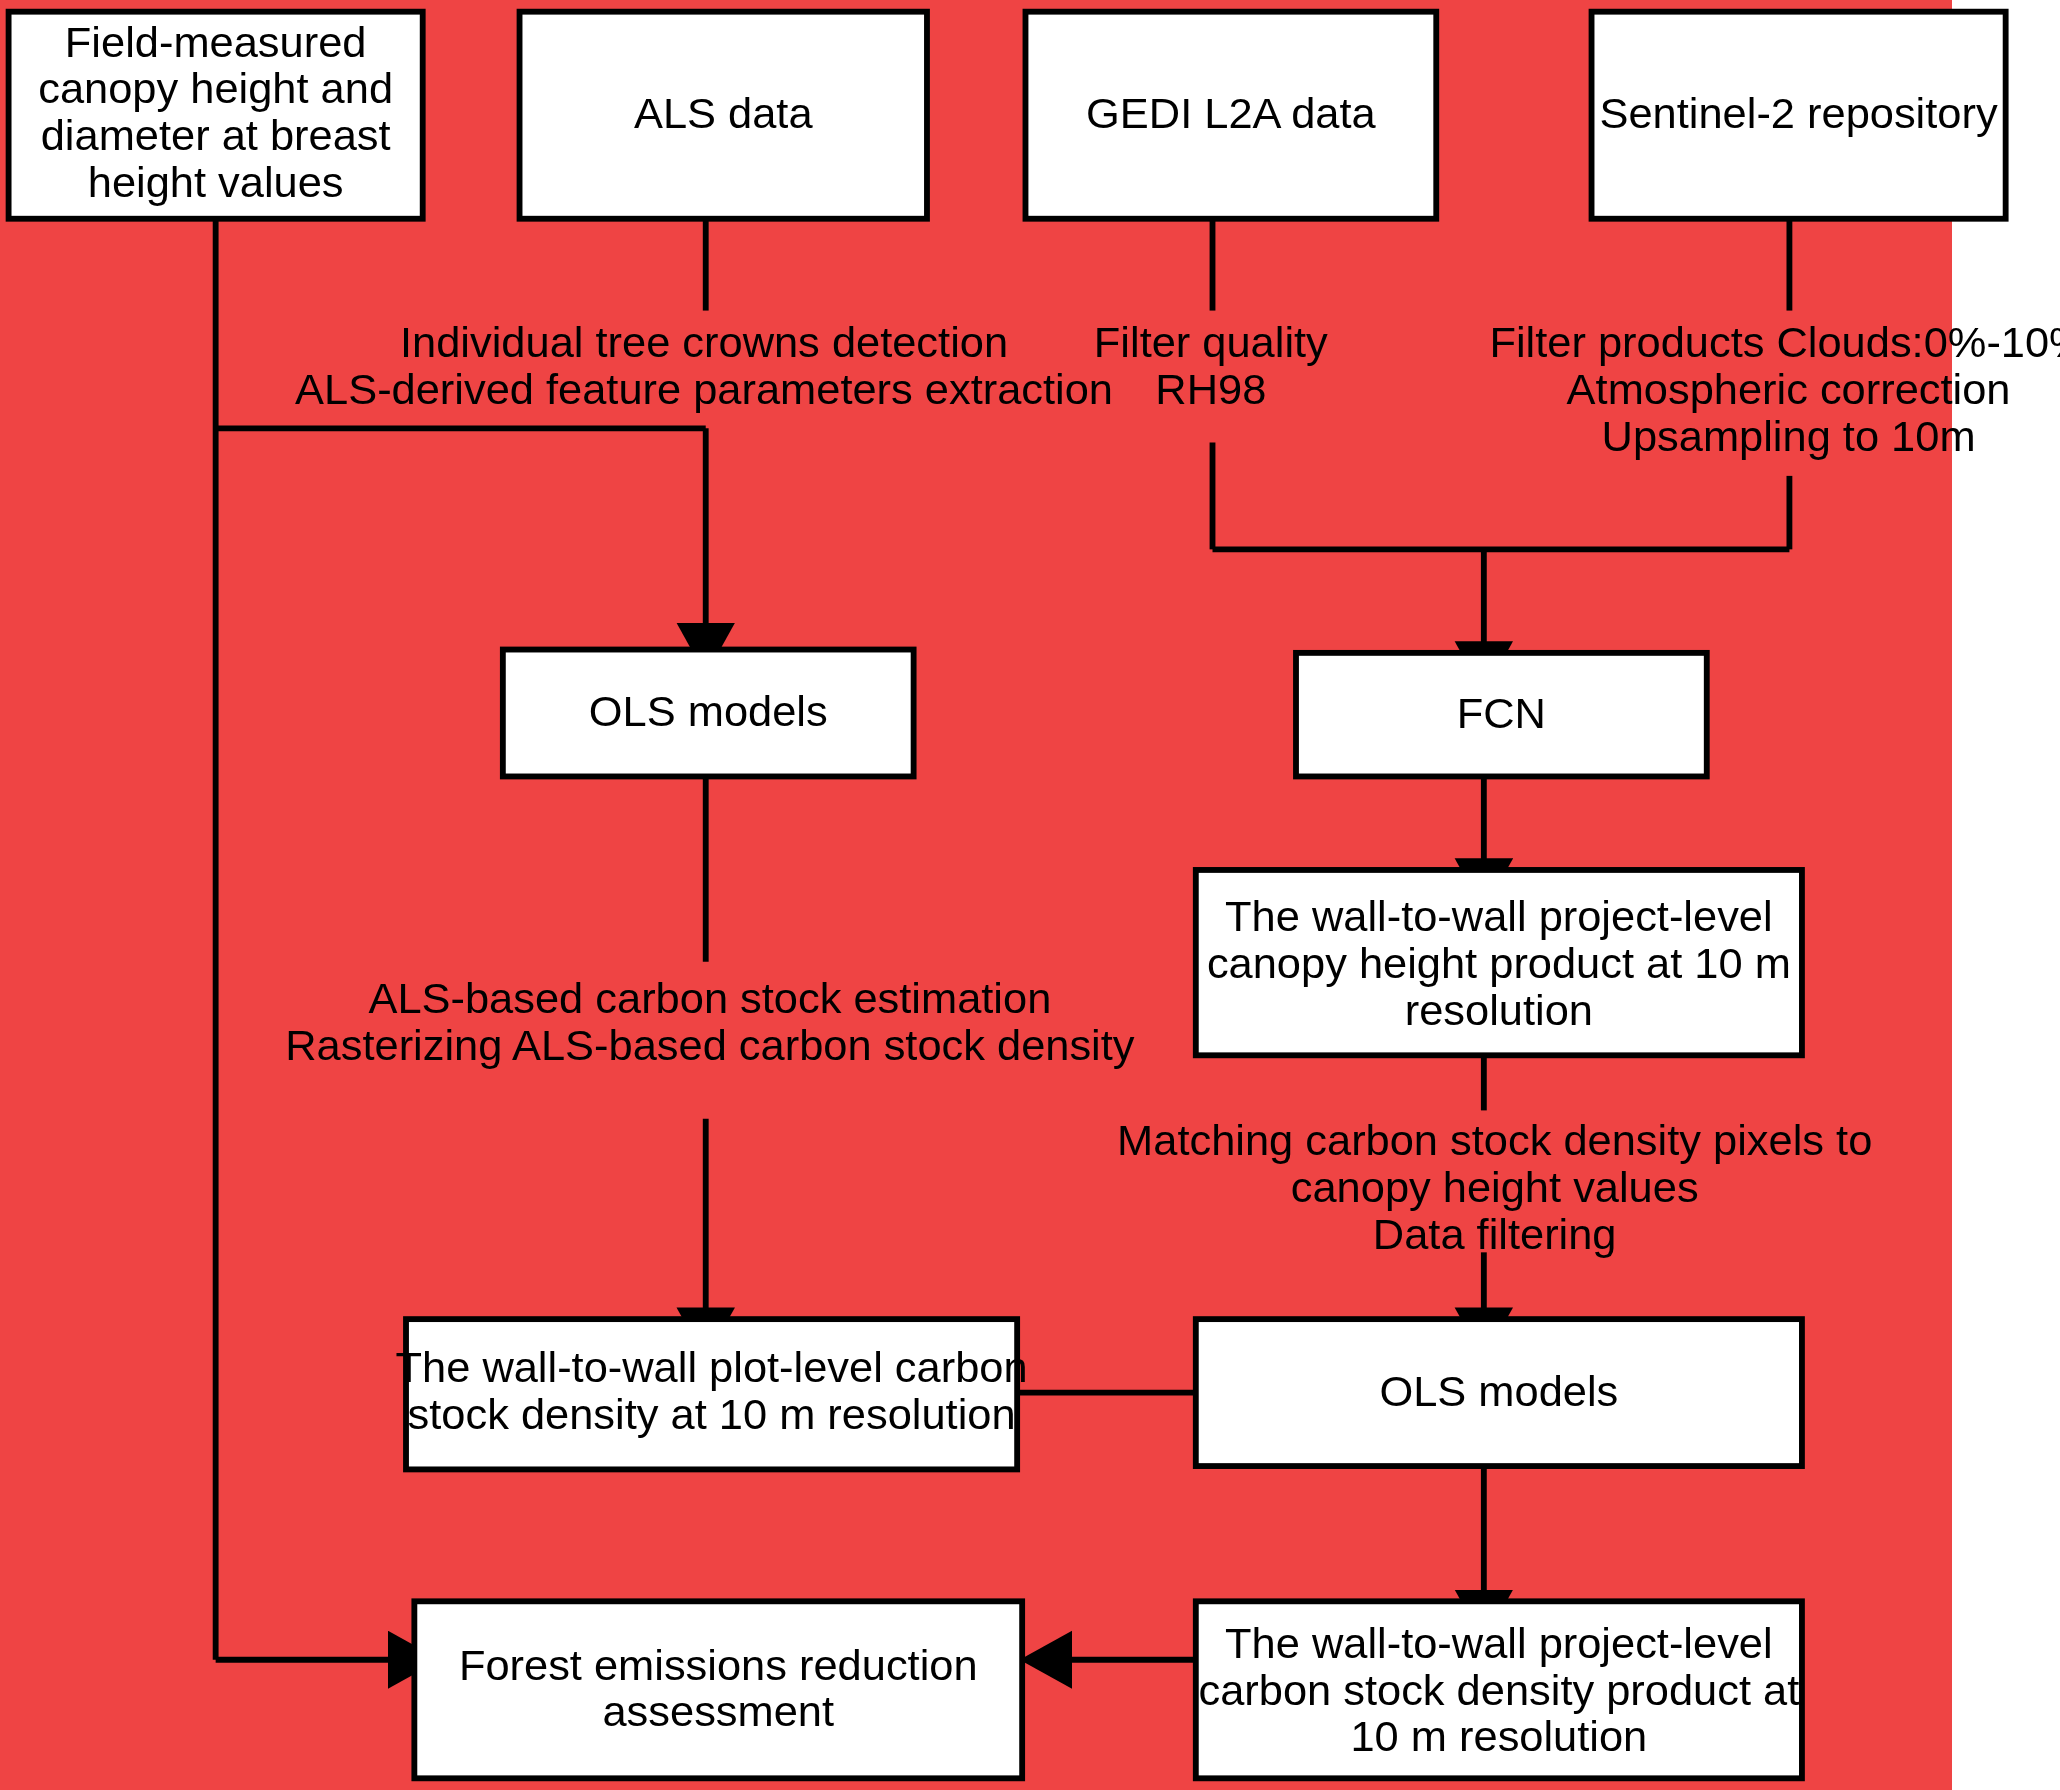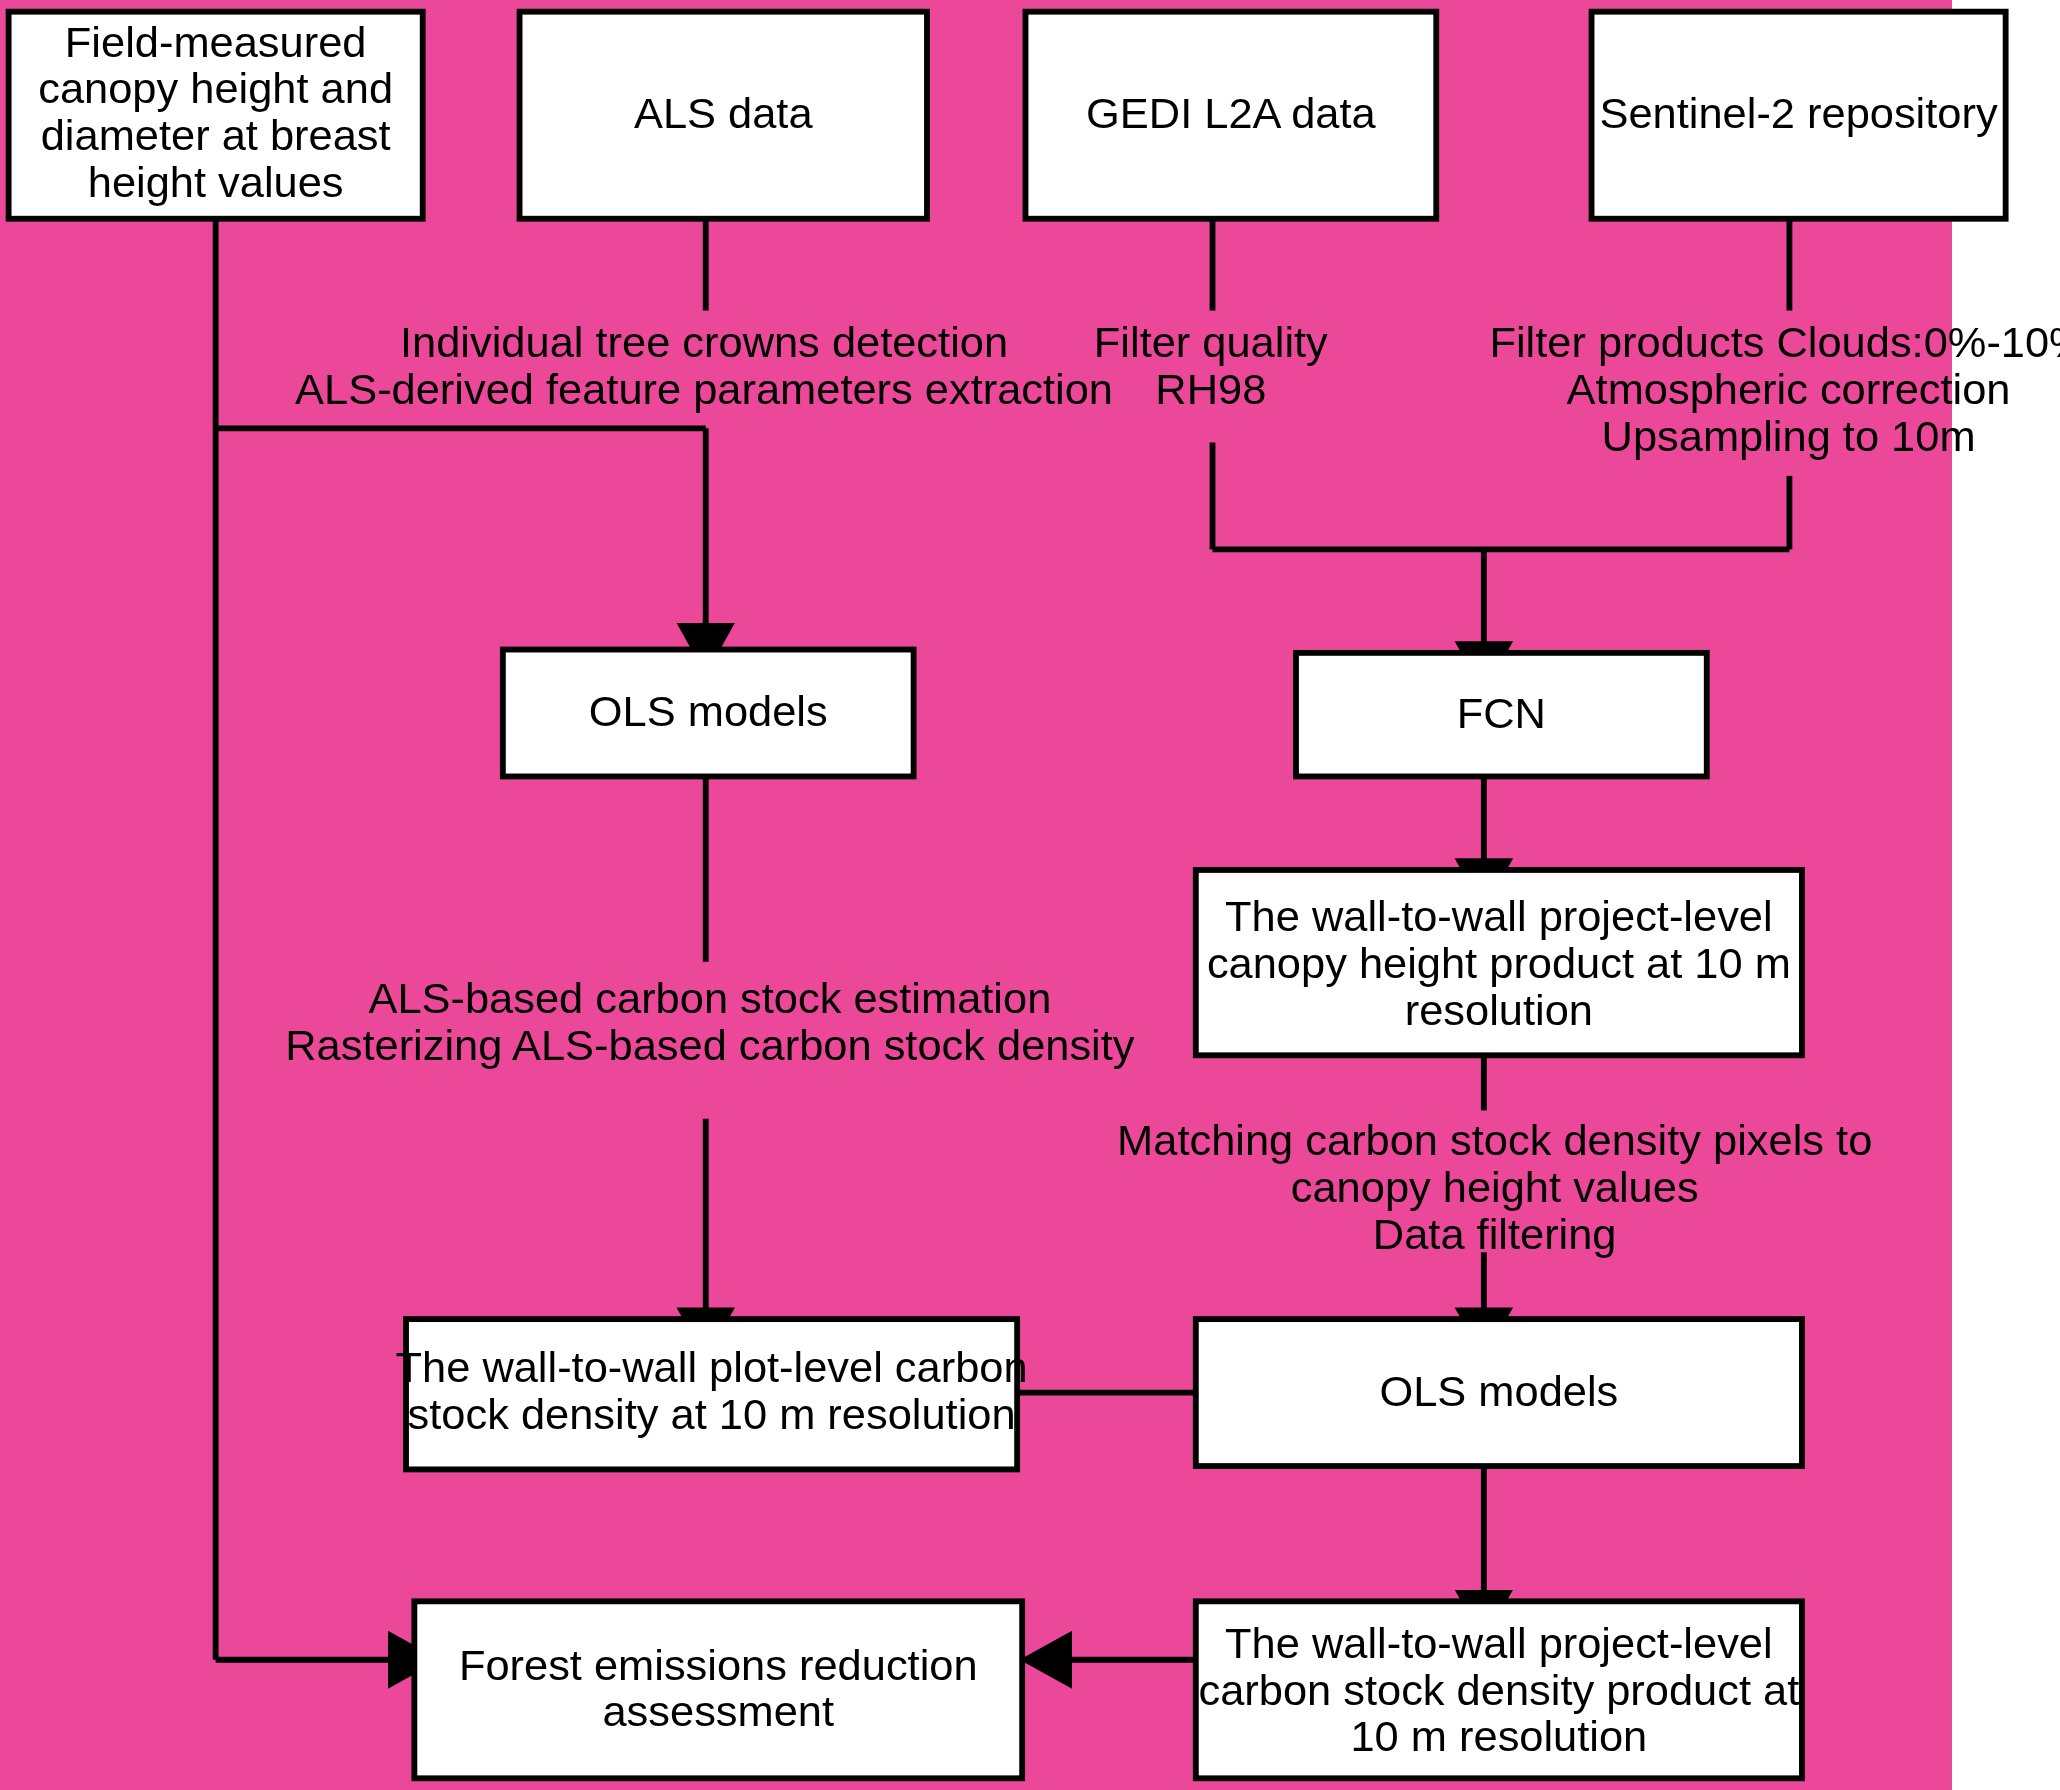--- a/index.html
+++ b/index.html
@@ -4,21 +4,21 @@
 <style>
   html, body {
     margin: 0;
     padding: 0;
     background: #ffffff;
   }
   #flow-root {
     position: relative;
     width: 1952px;
     height: 1790px;
-    background: #ec4899;
+    background: #ef4444;
     font-family: "Liberation Sans", sans-serif;
   }
   svg.flow-canvas {
     position: absolute;
     top: 0;
     left: 0;
     width: 2061px;
     height: 1790px;
     display: block;
   }

